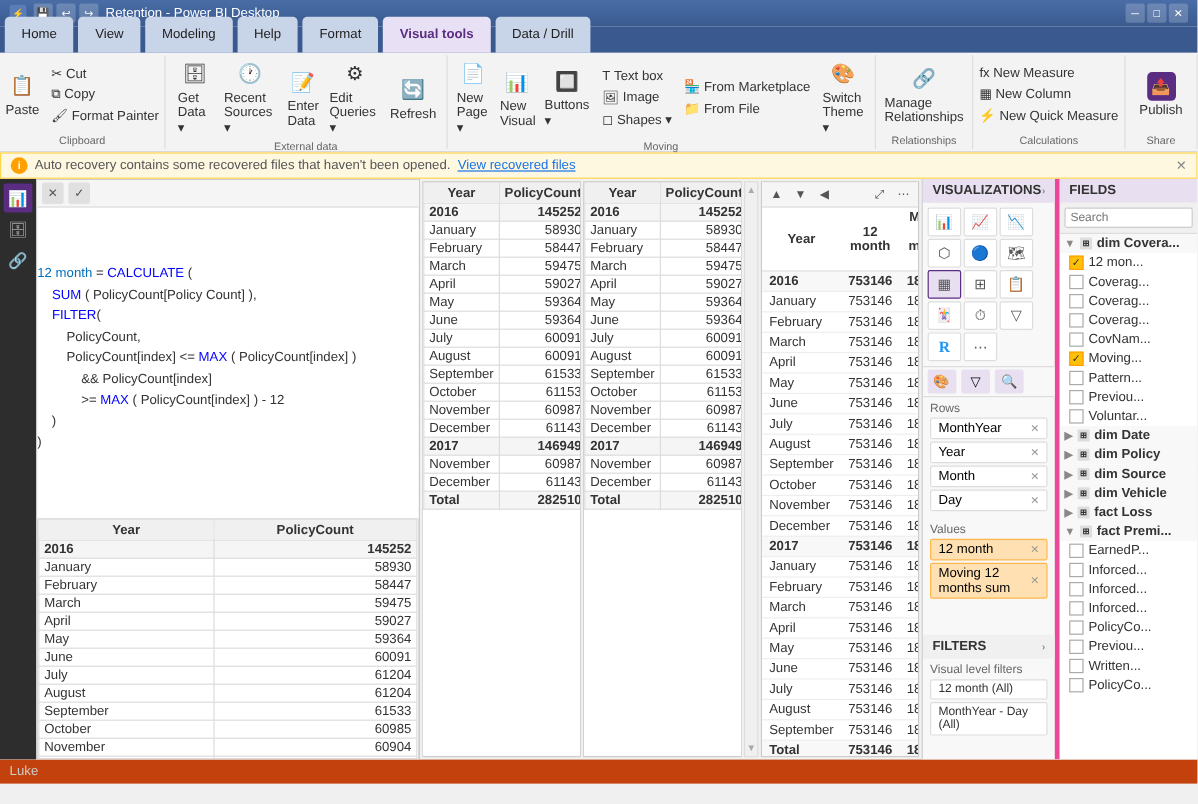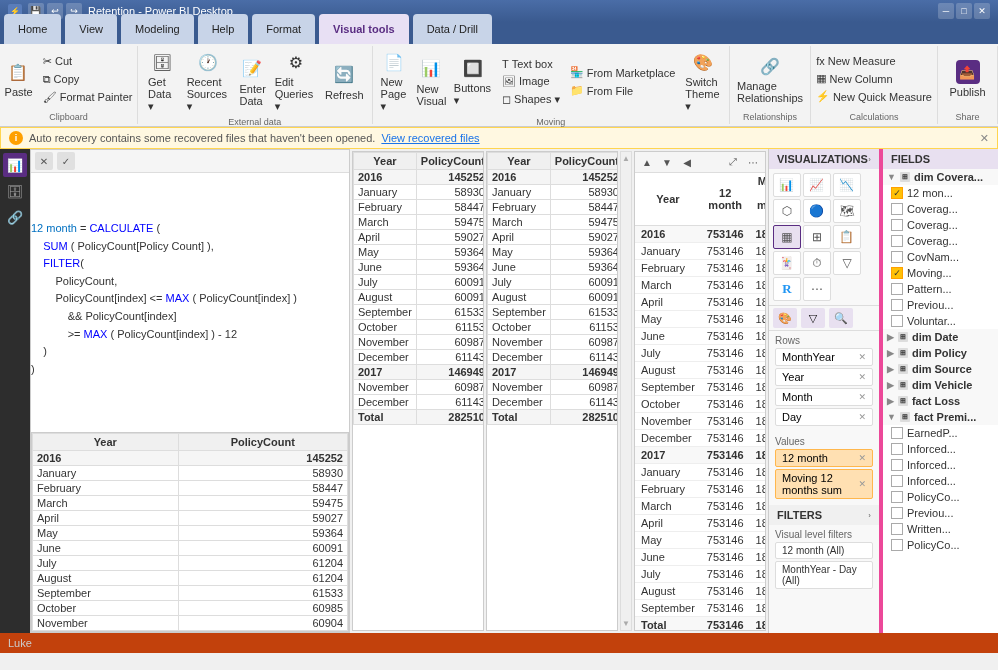--- a/index.html
+++ b/index.html
@@ -1105,35 +1105,38 @@
           <div class="value-item">
             <span>12 month</span>
             <span class="row-item-remove">✕</span>
           </div>
           <div class="value-item">
             <span>Moving 12 months sum</span>
             <span class="row-item-remove">✕</span>
           </div>
         </div>
 
-        <div class="panel-header" style="background:#f0f0f0;">
+        <div class="panel-header" style="background:#f0f0f0;margin-top:24px;">
           <span>FILTERS</span>
           <span class="col-chevron">›</span>
         </div>
         <div class="filters-section">
           <div class="rows-label">Visual level filters</div>
           <div class="filter-item">12 month (All)</div>
           <div class="filter-item">MonthYear - Day (All)</div>
 
         </div>
       </div>
 
       <div style="width:115px; display:flex; flex-direction:column; overflow:hidden;">
         <div class="panel-header">
           <span>FIELDS</span>
+        </div>
+        <div class="fields-search">
+          <input type="text" style="width: 100%; font-size: 10px; padding: 2px 4px; border: 1px solid rgb(204, 204, 204); border-radius: 2px;" placeholder="Search">
         </div>
         <div class="fields-panel" style="overflow-y:auto; font-size:10px;">
           <div id="fields-list">
               <div class="field-group">
                 <span style="font-size:9px; color:#888;">▼</span>
       <span style="background:#ddd; width:10px; height:10px; border-radius:1px; display:inline-flex; align-items:center; justify-content:center; font-size:7px;">⊞</span>
       <span>dim Covera...</span>
               </div>
               <div class="field-item">
                 <div class="checkbox checked" style="background:#ffc107; border-color:#ffa000;">✓</div>

